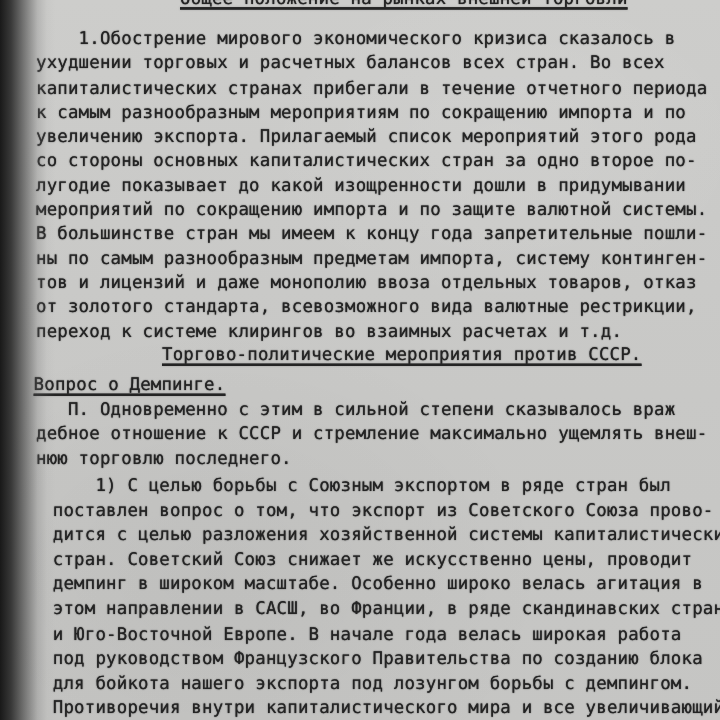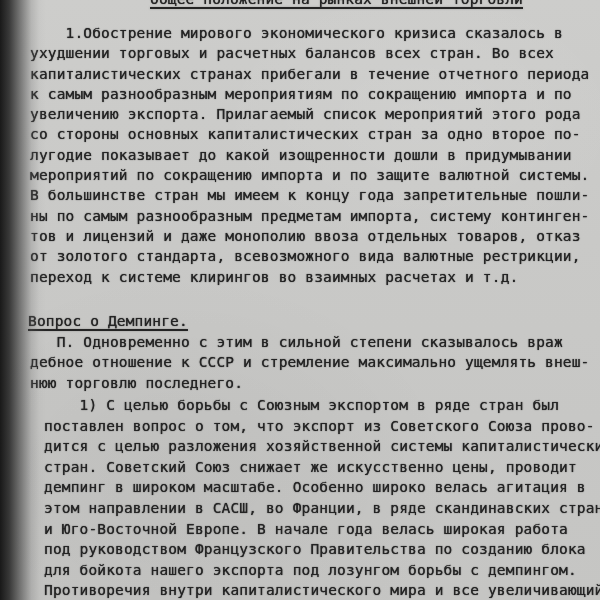--- a/index.html
+++ b/index.html
@@ -105,20 +105,21 @@
 увеличению экспорта. Прилагаемый список мероприятий этого рода
 со стороны основных капиталистических стран за одно второе по-
 лугодие показывает до какой изощренности дошли в придумывании
 мероприятий по сокращению импорта и по защите валютной системы.
 В большинстве стран мы имеем к концу года запретительные пошли-
 ны по самым разнообразным предметам импорта, систему континген-
 тов и лицензий и даже монополию ввоза отдельных товаров, отказ
 от золотого стандарта, всевозможного вида валютные рестрикции,
 переход к системе клирингов во взаимных расчетах и т.д.</div>
 
+  <div class="txt section-heading">Торгово-политические мероприятия против СССР.</div>
 
   <div class="txt subsection-heading">Вопрос о Демпинге.</div>
 
   <div class="txt para-ussr">   П. Одновременно с этим в сильной степени сказывалось враж
 дебное отношение к СССР и стремление максимально ущемлять внеш-
 нюю торговлю последнего.</div>
 
   <div class="txt para-dumping">    1) С целью борьбы с Союзным экспортом в ряде стран был
 поставлен вопрос о том, что экспорт из Советского Союза прово-
 дится с целью разложения хозяйственной системы капиталистических

